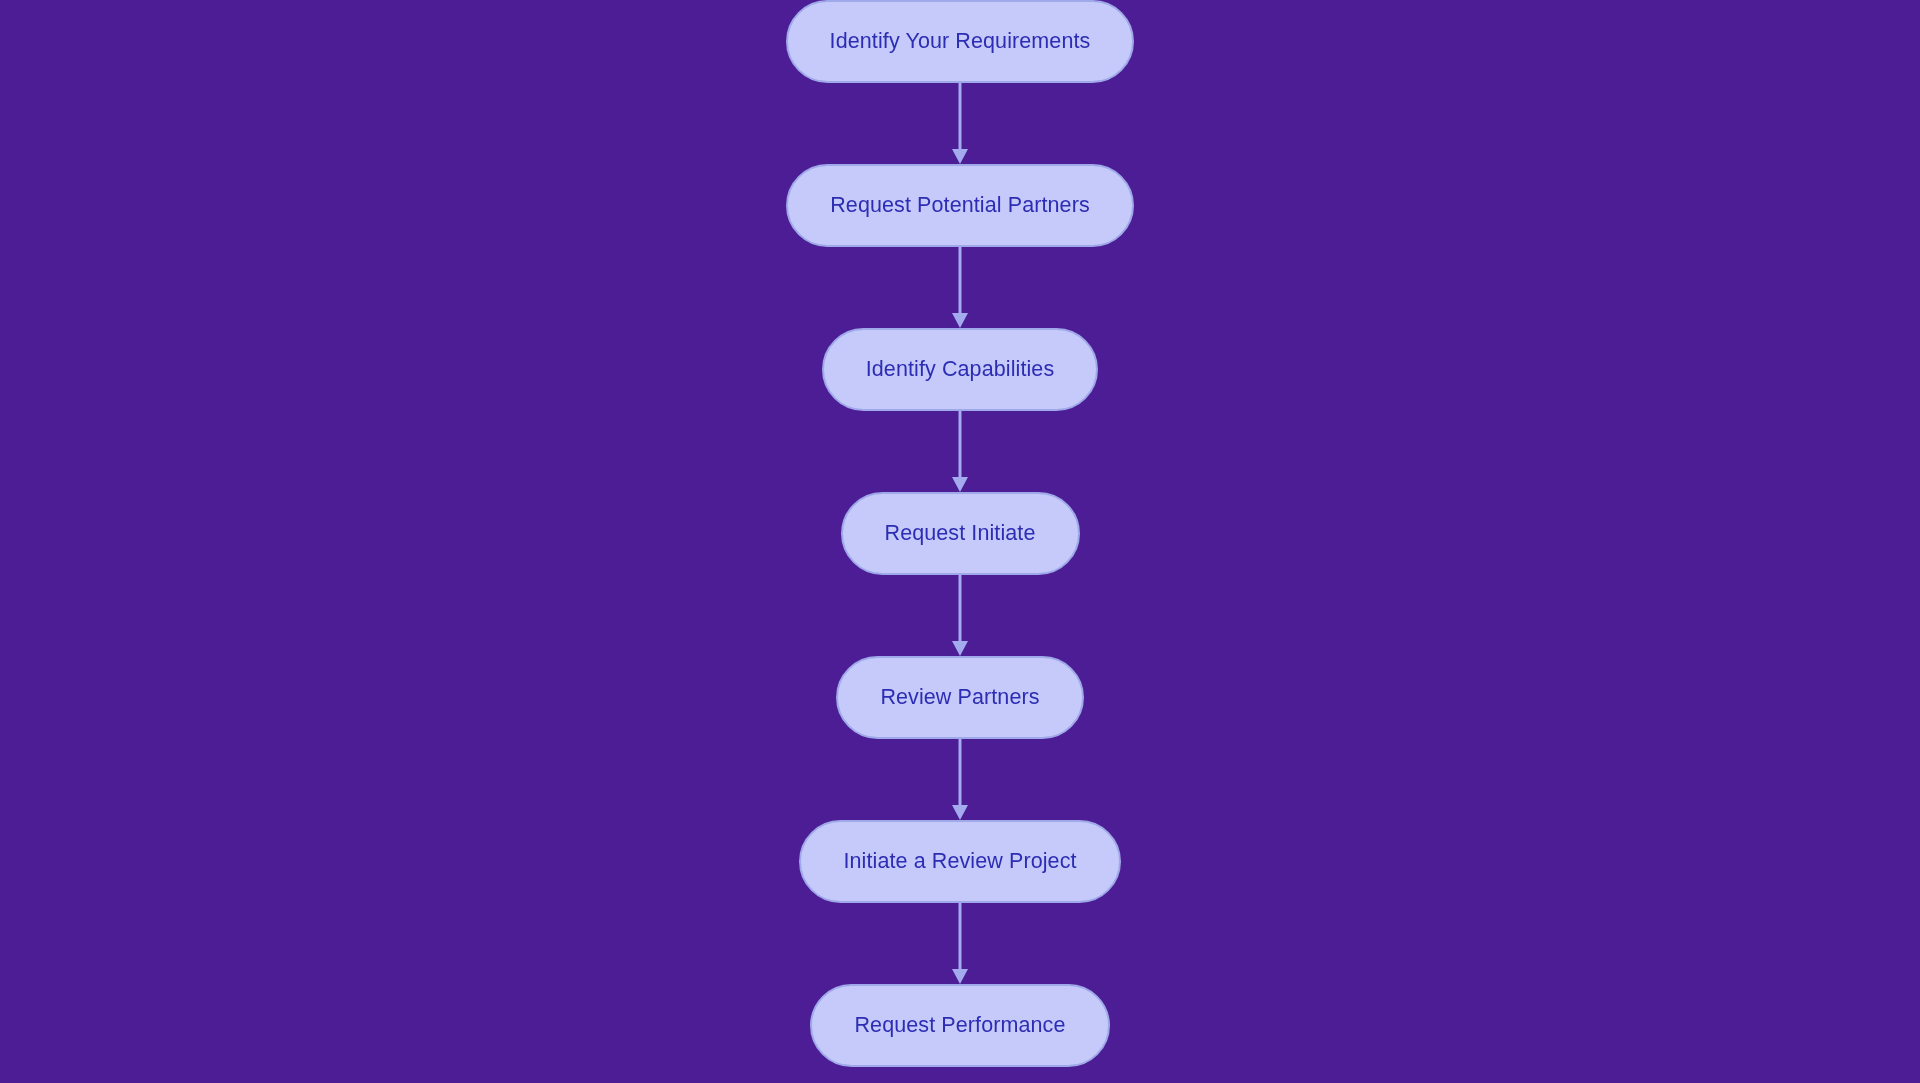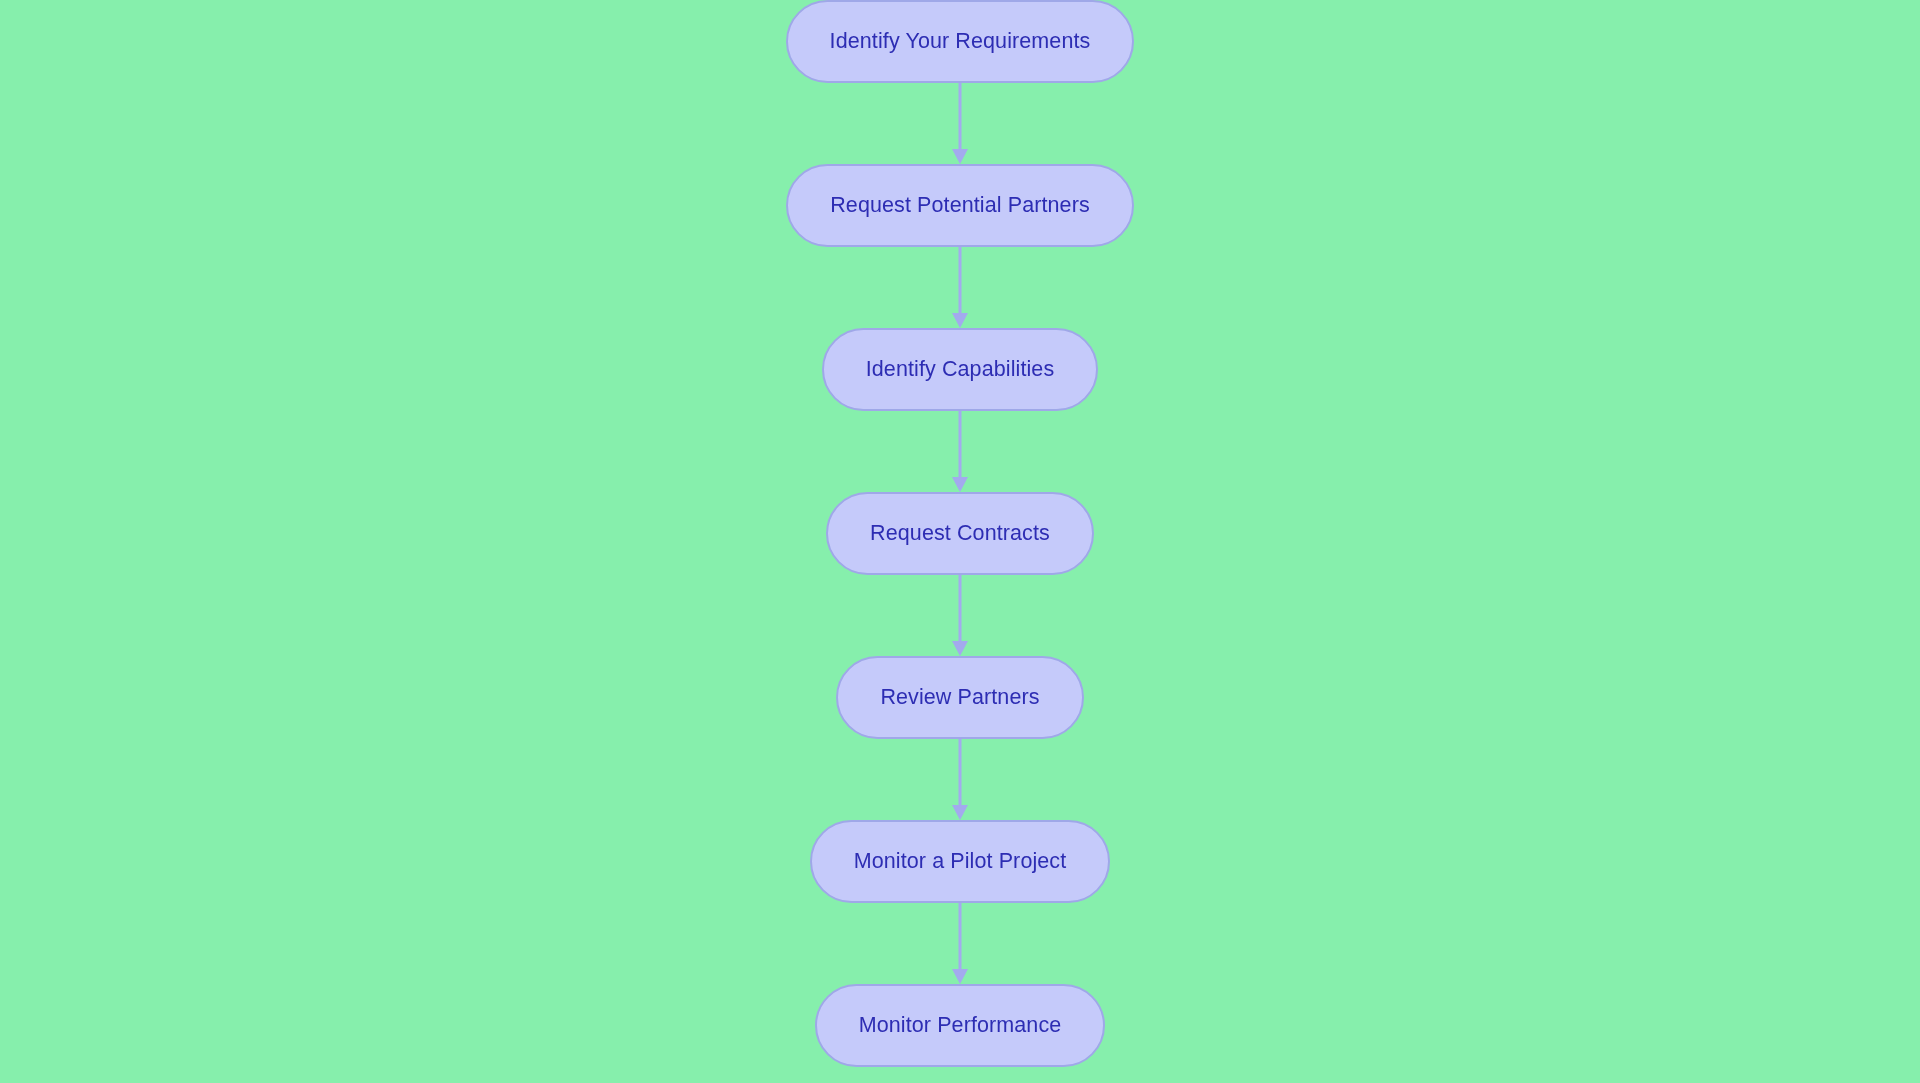--- a/index.html
+++ b/index.html
@@ -11,21 +11,21 @@
     width: 1920px;
     height: 1083px;
     overflow: hidden;
     font-family: "Liberation Sans", "DejaVu Sans", sans-serif;
   }
 
   #flowchart-canvas {
     position: relative;
     width: 1920px;
     height: 1083px;
-    background: #86efac;
+    background: #4c1d95;
   }
 
   .flow-column {
     position: absolute;
     left: 0;
     top: 0;
     width: 1920px;
     display: flex;
     flex-direction: column;
     align-items: center;
@@ -110,44 +110,44 @@
     <div class="flow-node">
       <span class="flow-node-label">Identify Capabilities</span>
     </div>
 
     <div class="flow-connector">
       <div class="connector-line"></div>
       <div class="connector-arrowhead"></div>
     </div>
 
     <div class="flow-node">
-      <span class="flow-node-label">Request Contracts</span>
+      <span class="flow-node-label">Request Initiate</span>
     </div>
 
     <div class="flow-connector">
       <div class="connector-line"></div>
       <div class="connector-arrowhead"></div>
     </div>
 
     <div class="flow-node">
       <span class="flow-node-label">Review Partners</span>
     </div>
 
     <div class="flow-connector">
       <div class="connector-line"></div>
       <div class="connector-arrowhead"></div>
     </div>
 
     <div class="flow-node">
-      <span class="flow-node-label">Monitor a Pilot Project</span>
+      <span class="flow-node-label">Initiate a Review Project</span>
     </div>
 
     <div class="flow-connector">
       <div class="connector-line"></div>
       <div class="connector-arrowhead"></div>
     </div>
 
     <div class="flow-node">
-      <span class="flow-node-label">Monitor Performance</span>
+      <span class="flow-node-label">Request Performance</span>
     </div>
 
   </div>
 </div>
 
 </body></html>

